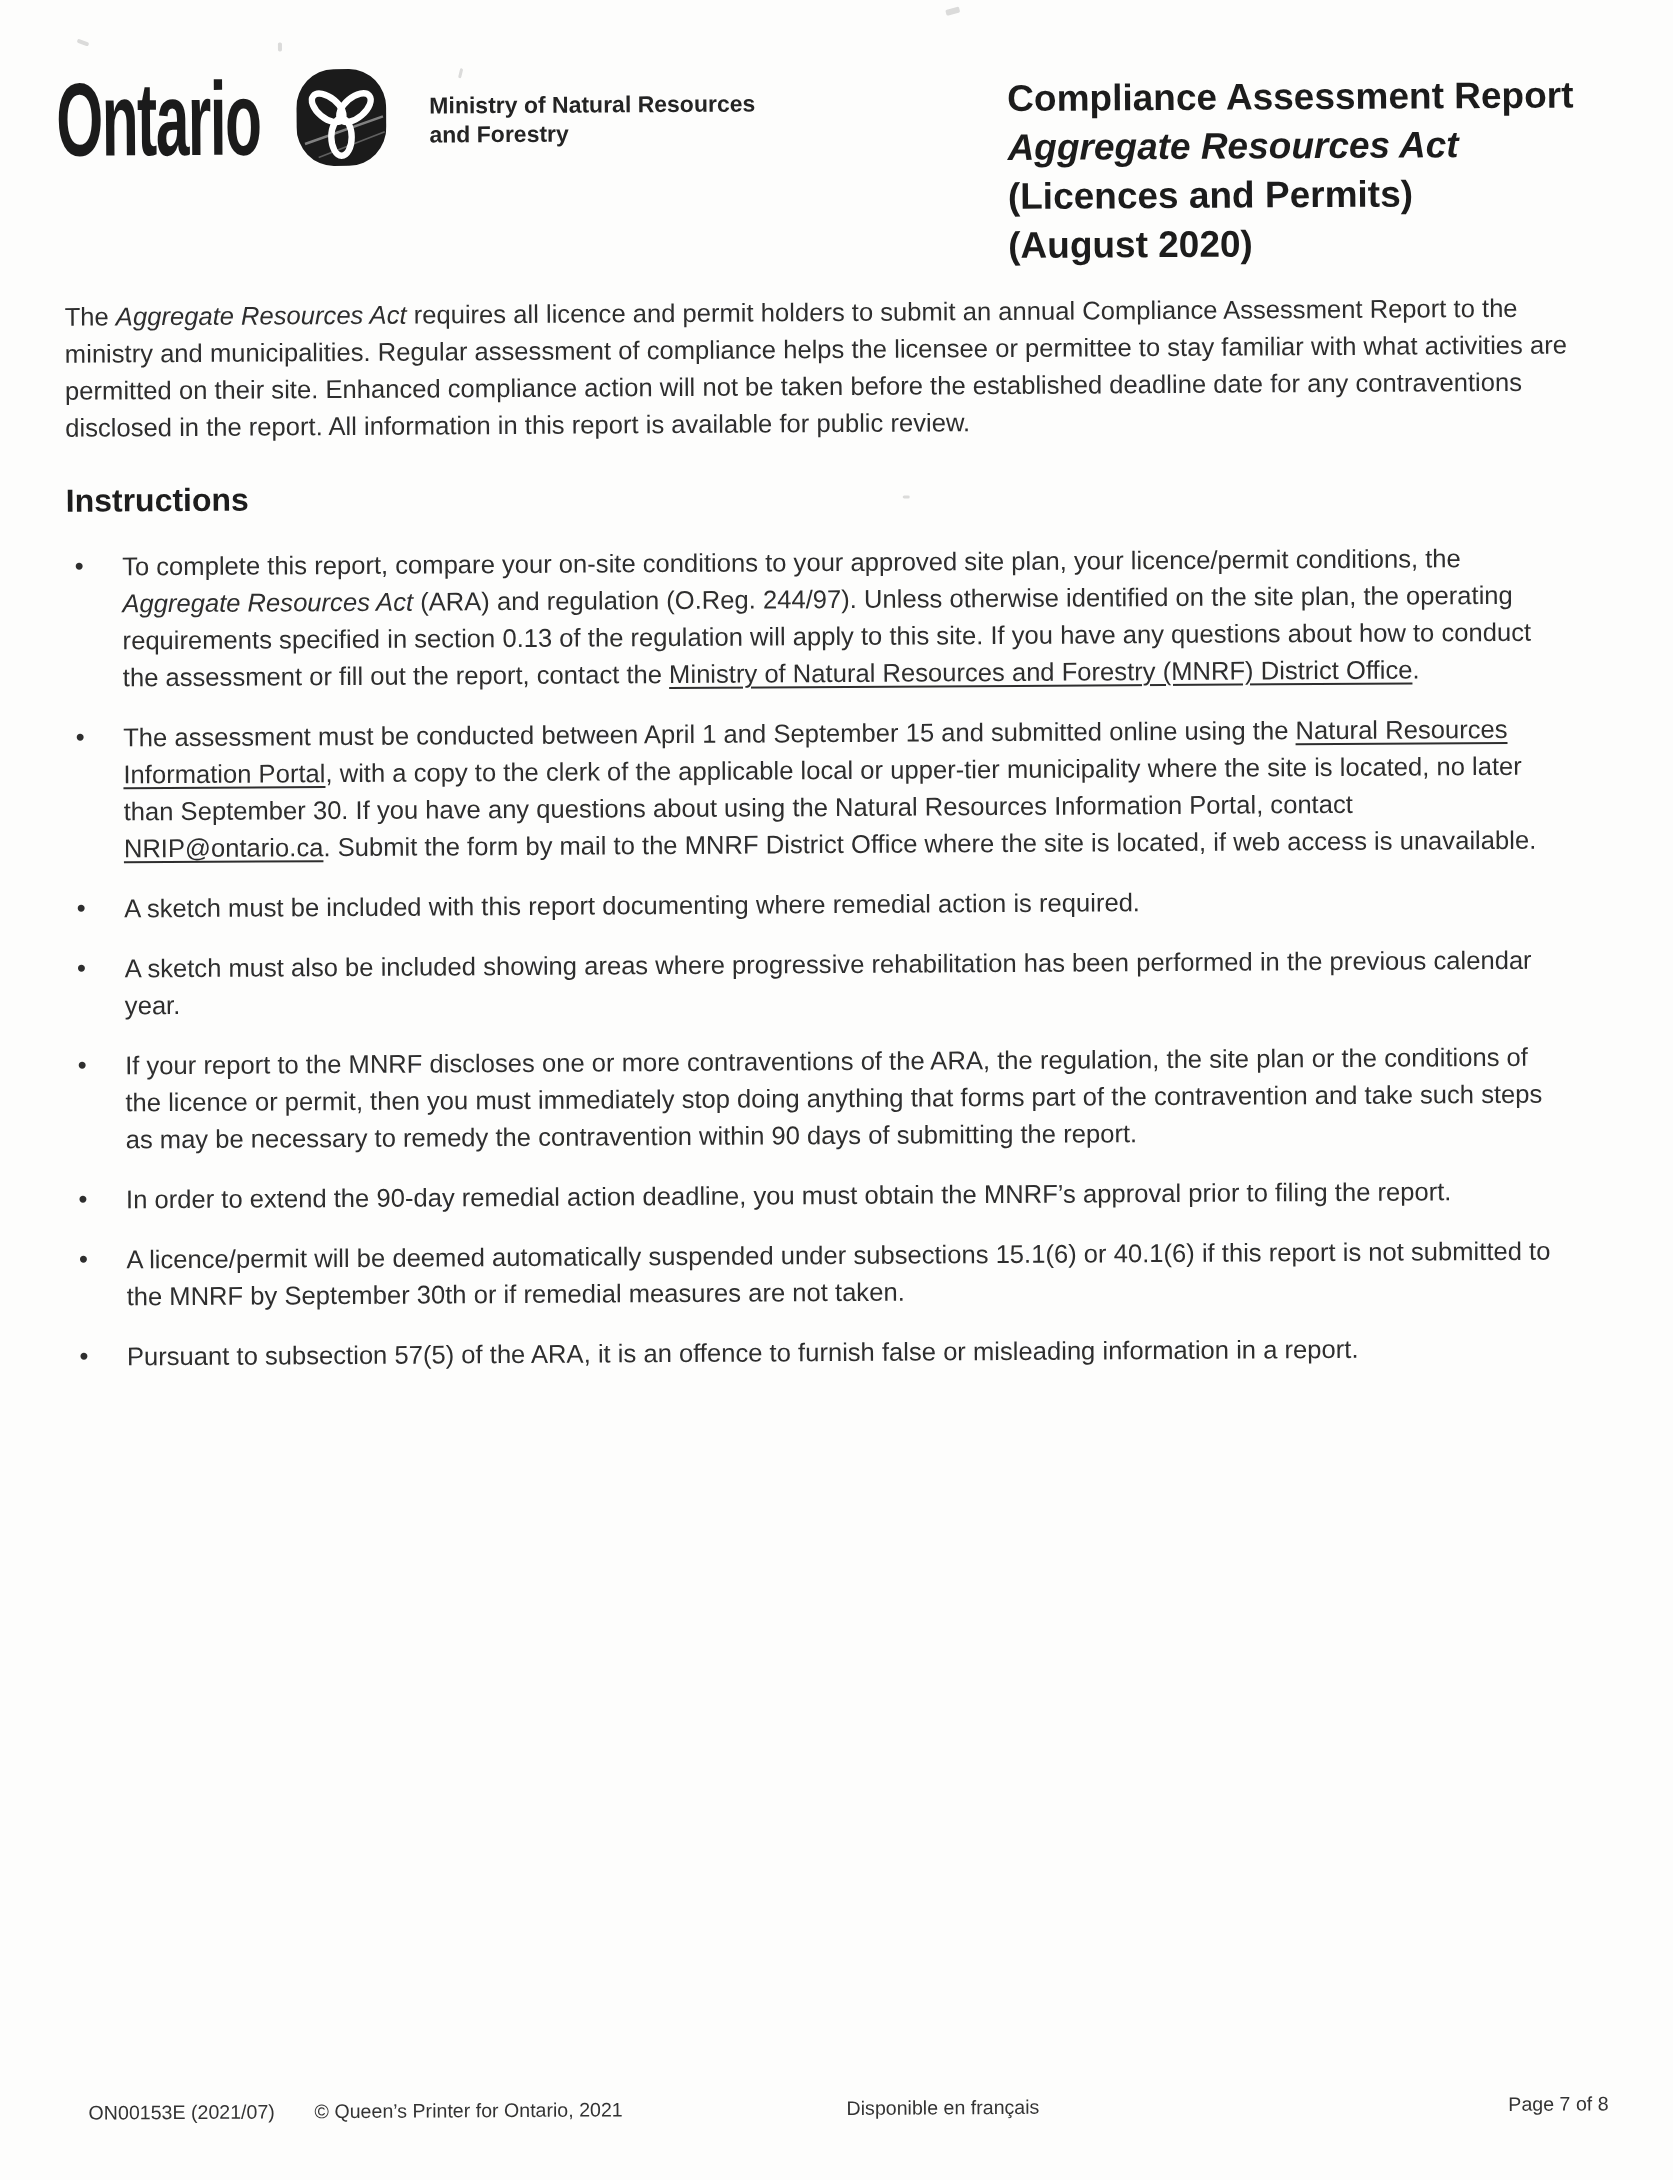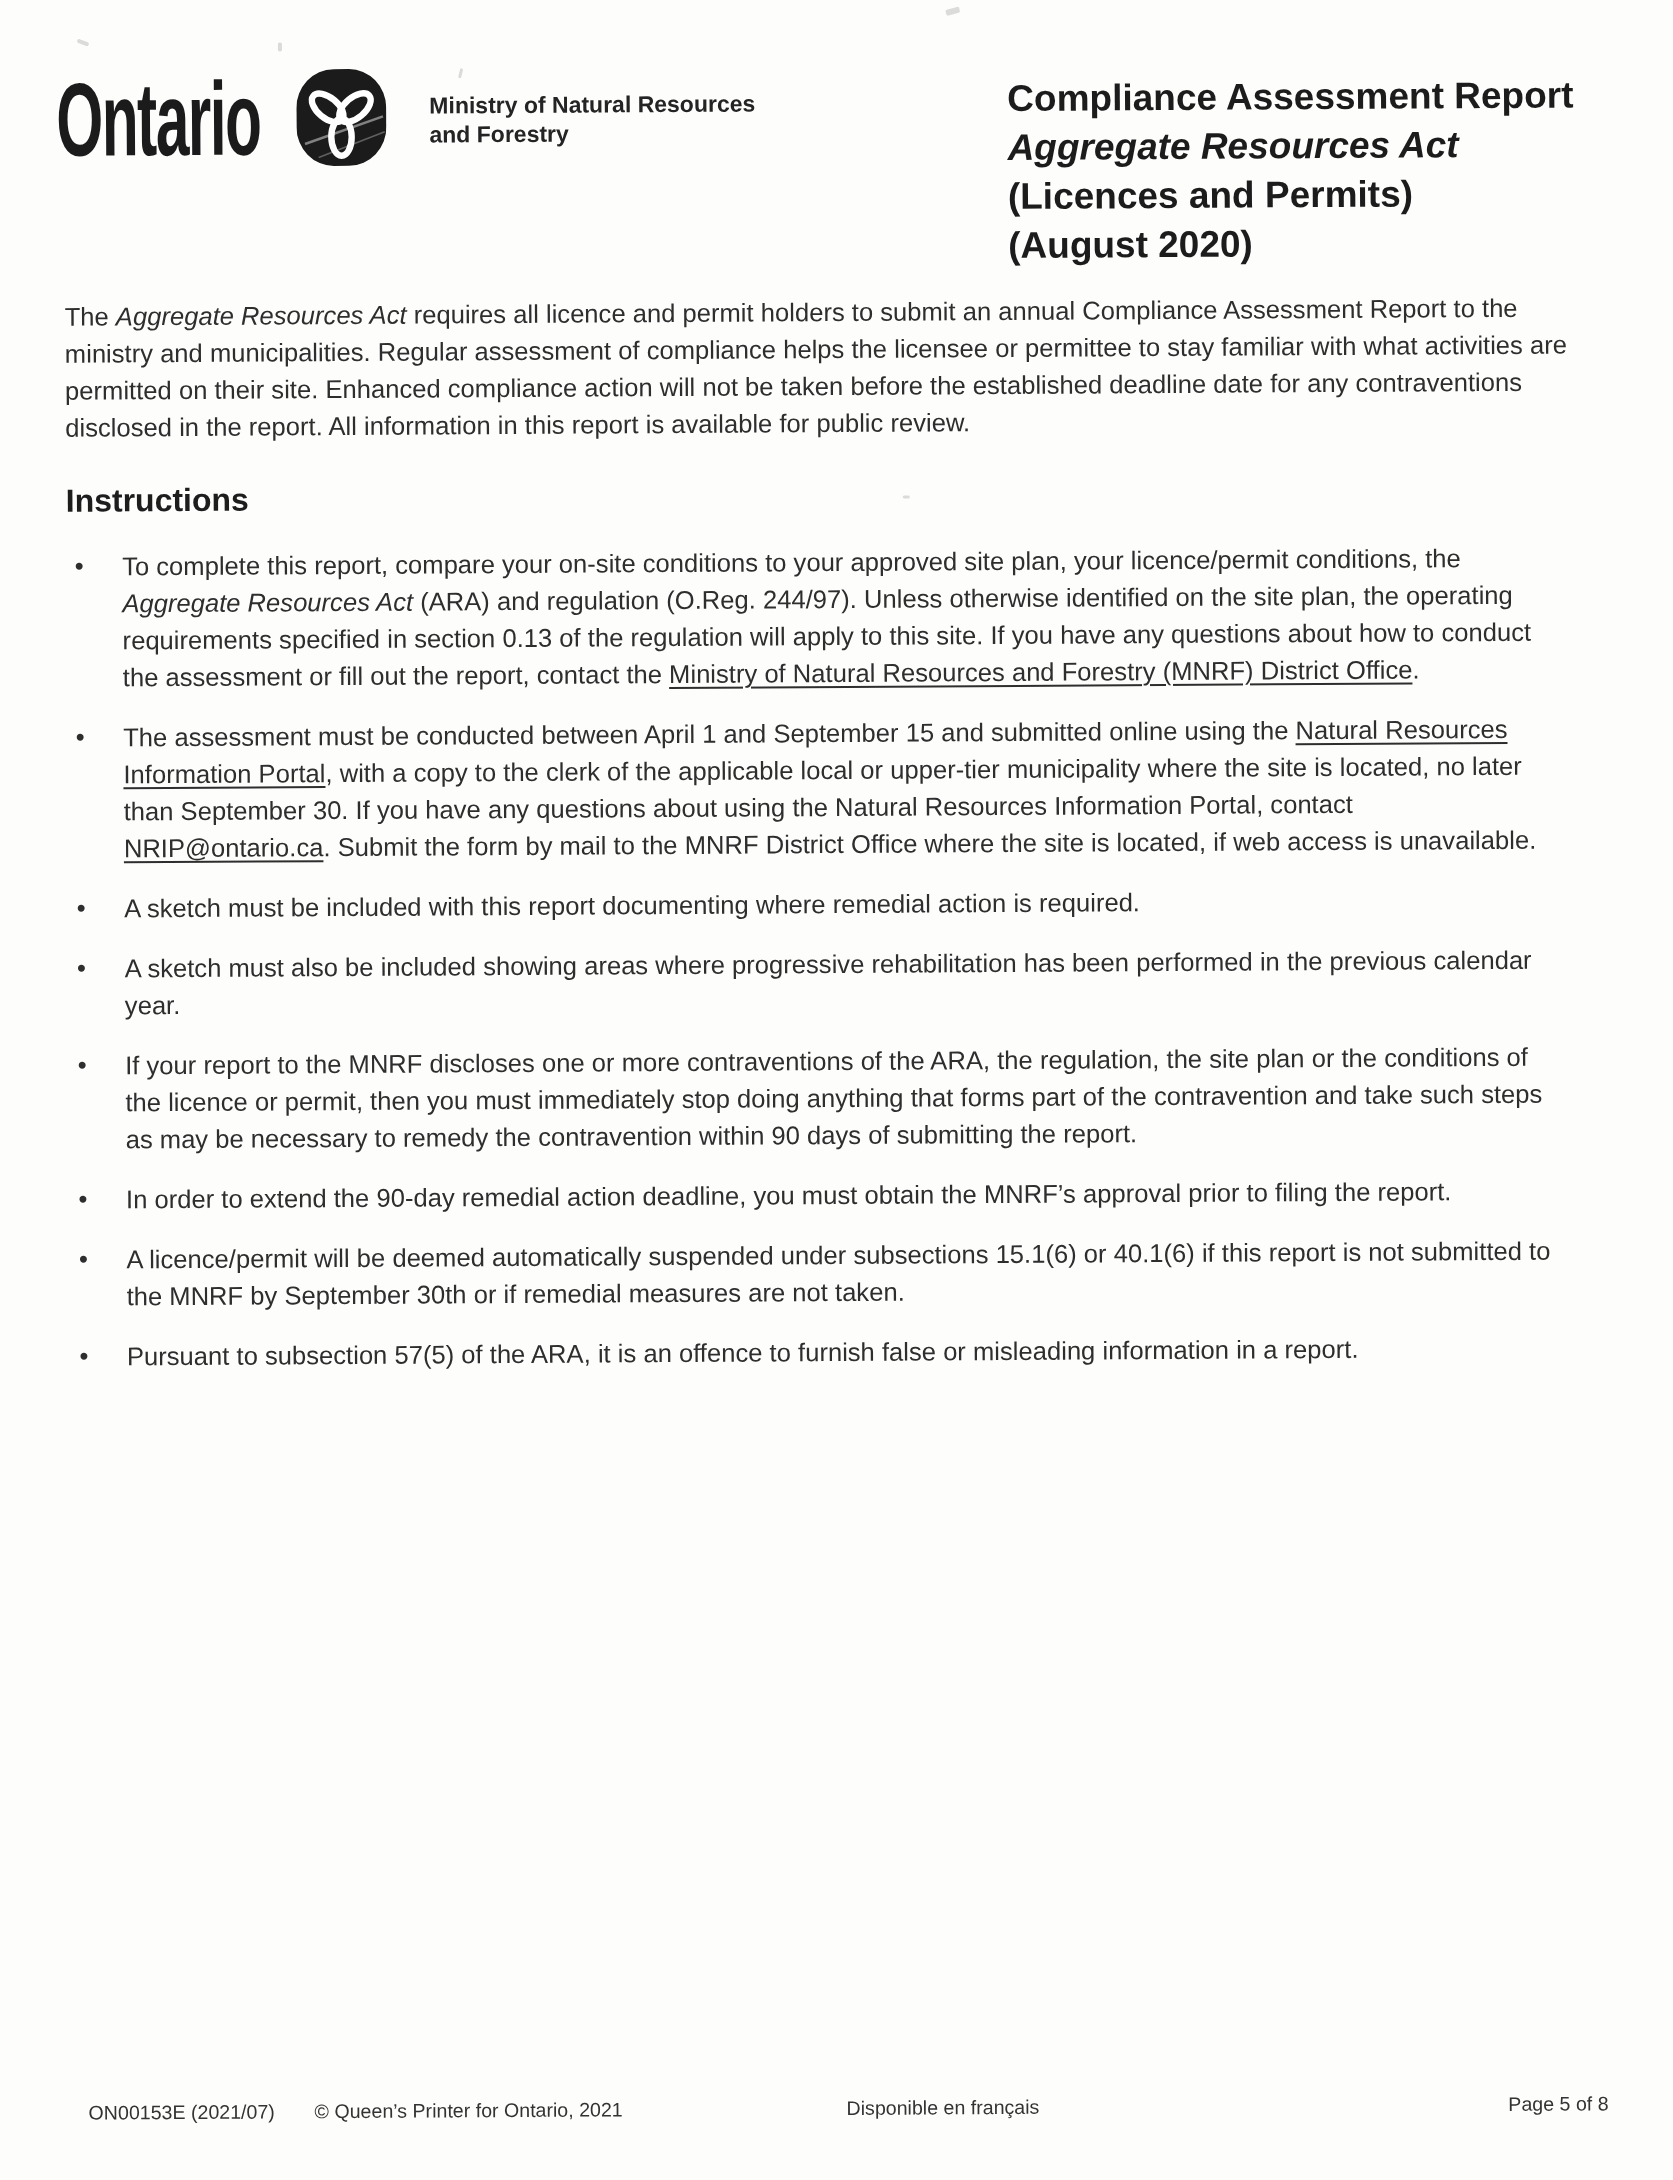--- a/index.html
+++ b/index.html
@@ -135,17 +135,17 @@
       <li><span>In order to extend the 90-day remedial action deadline, you must obtain the MNRF’s approval prior to filing the report.</span></li>
       <li><span>A licence/permit will be deemed automatically suspended under subsections 15.1(6) or 40.1(6) if this report is not submitted to the MNRF by September 30th or if remedial measures are not taken.</span></li>
       <li><span>Pursuant to subsection 57(5) of the ARA, it is an offence to furnish false or misleading information in a report.</span></li>
     </ul>
   </div>
 
   <div class="page-footer">
     <span class="footer-form-number">ON00153E (2021/07)</span>
     <span class="footer-copyright">© Queen’s Printer for Ontario, 2021</span>
     <span class="footer-french">Disponible en français</span>
-    <span class="footer-page">Page 5 of 8</span>
+    <span class="footer-page">Page 7 of 8</span>
   </div>
 
 </div>
 
 
 </body></html>

